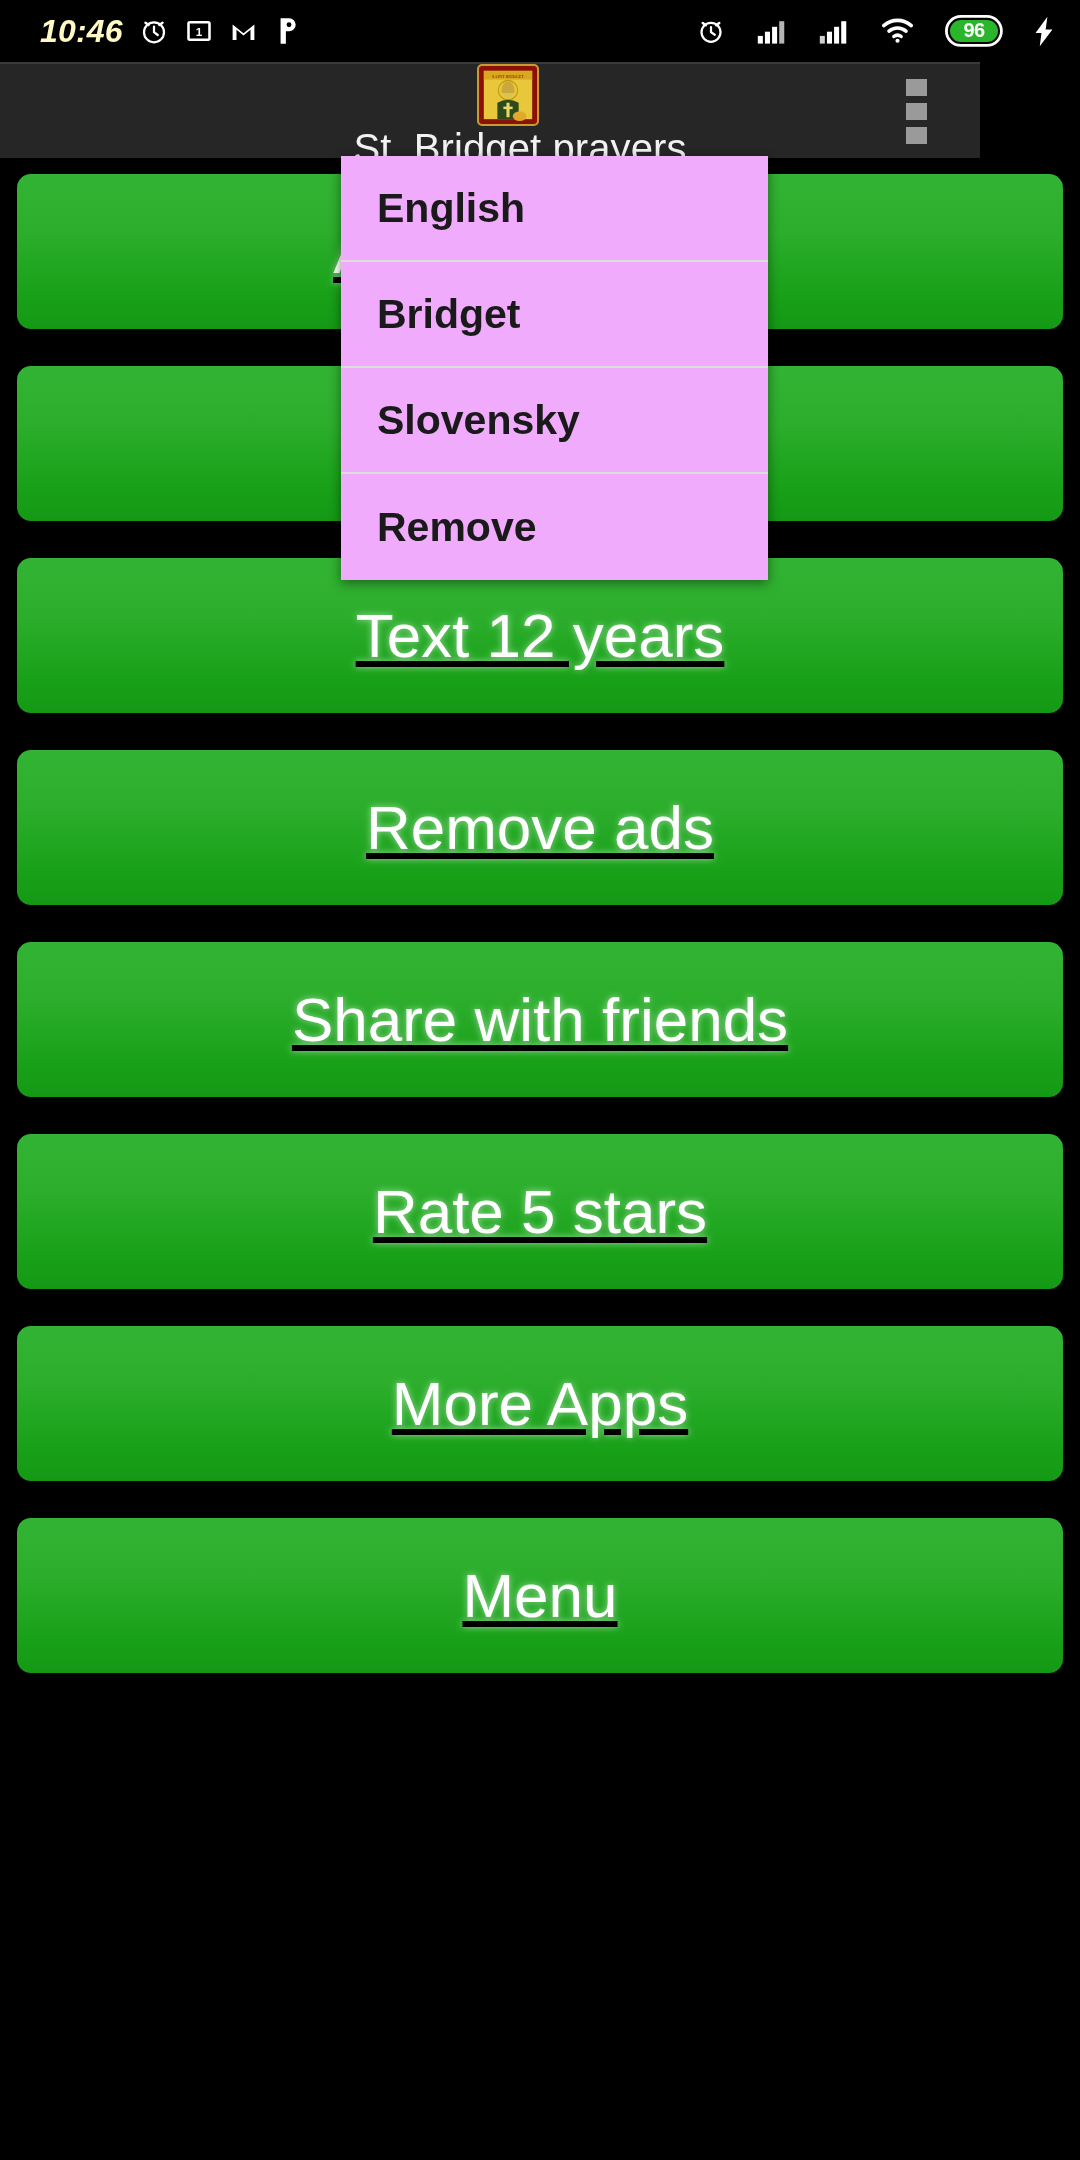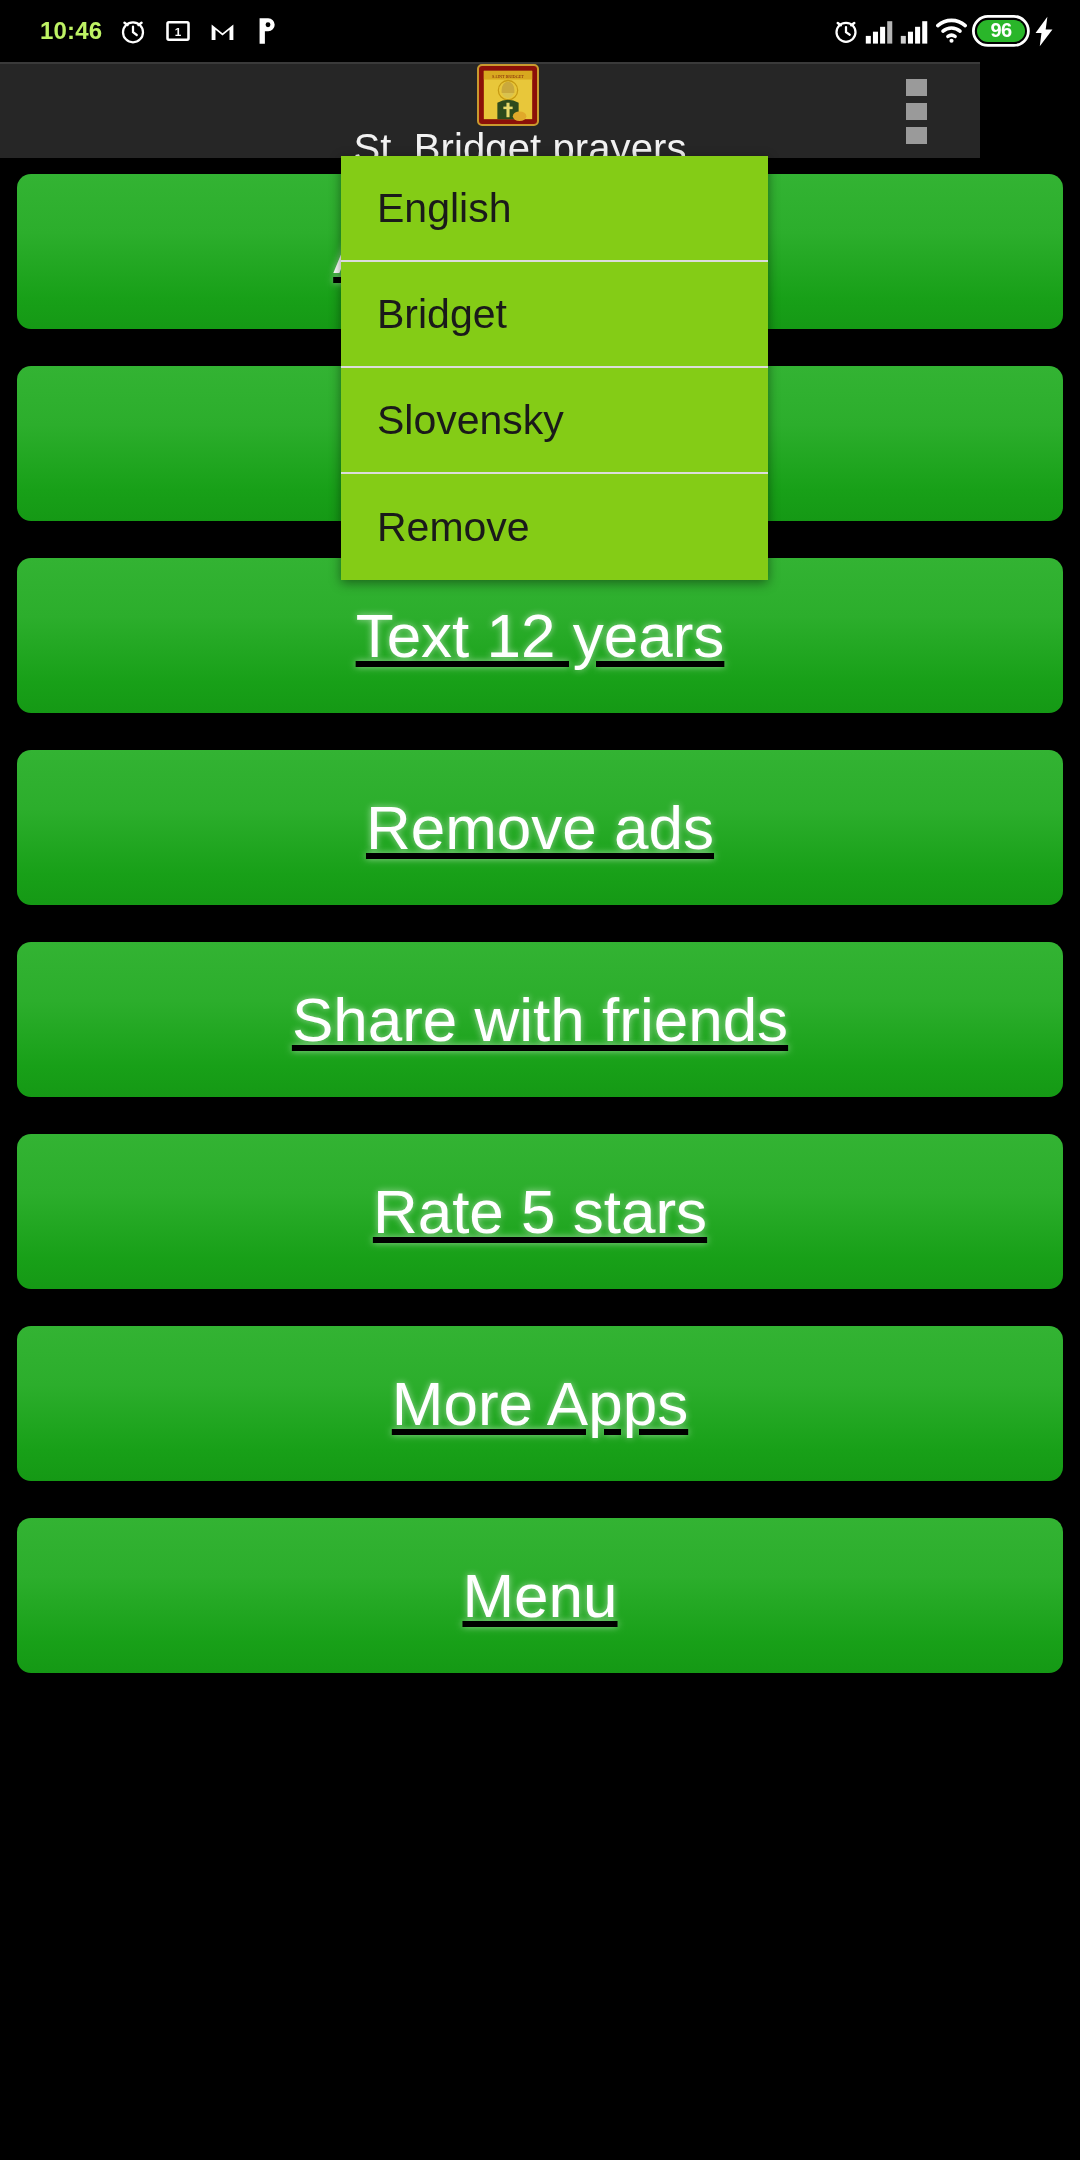--- a/index.html
+++ b/index.html
@@ -27,29 +27,30 @@
     box-sizing: border-box;
     padding: 0 26px 0 40px;
   }
   .status-left {
     display: flex;
     align-items: center;
     gap: 16px;
   }
   .status-right {
     display: flex;
-    gap: 4px;
+    gap: 31px;
     margin-left: auto;
   }
   .clock-text {
-    color: #bef264;
-    font-size: 24px;
+    color: #fef9c3;
+    font-size: 32px;
     font-weight: bold;
     letter-spacing: 0.2px;
     line-height: 1;
+    font-style: italic;
   }
   .sb-icon {
     display: inline-flex;
     align-items: center;
     justify-content: center;
     height: 34px;
   }
   .sb-icon svg { display: block; }
   .batt-wrap {
     display: inline-flex;
@@ -163,21 +164,22 @@
     box-shadow: 0 3px 11px rgba(0,0,0,0.45);
     z-index: 50;
   }
   .menu-item {
     height: 106px;
     display: flex;
     align-items: center;
     padding-left: 36px;
     box-sizing: border-box;
     border-bottom: 2px solid #dcdcdc;
-    background: #84cc16;
+    background: #f0abfc;
+    font-weight: bold;
   }
   .menu-item:last-child { border-bottom: none; }
   .menu-item .mlabel {
     color: #1a1a1a;
     font-size: 41px;
     line-height: 1;
     white-space: nowrap;
   }
 </style>
 </head>

